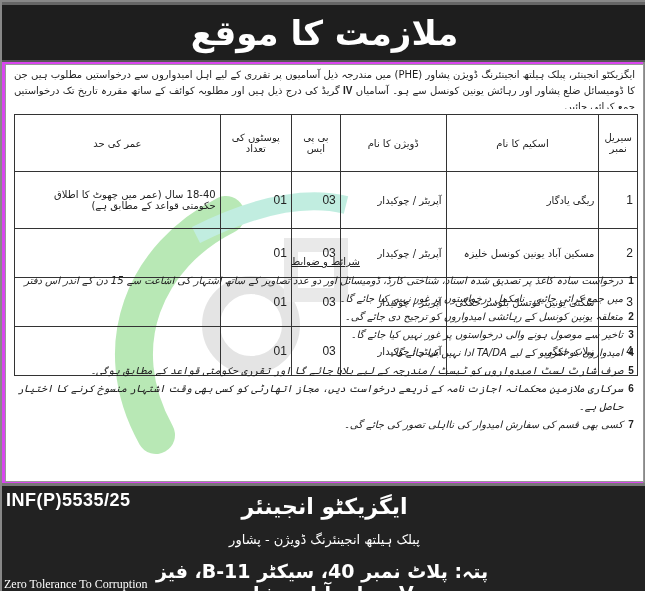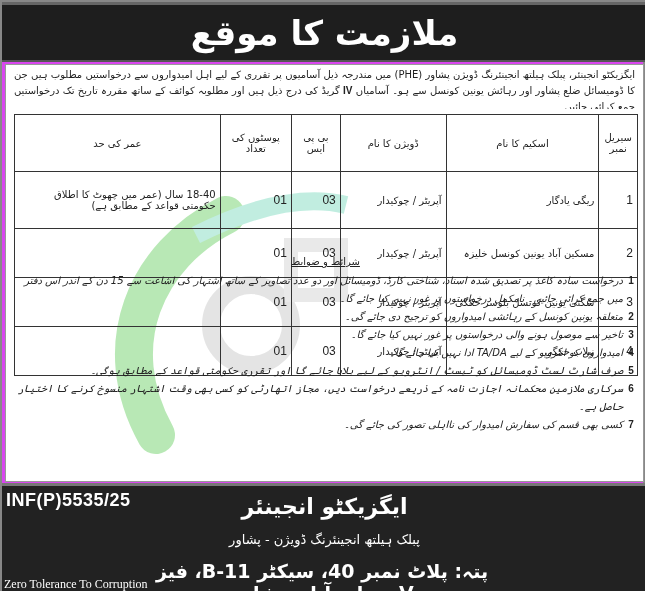--- a/index.html
+++ b/index.html
@@ -116,21 +116,21 @@
       <li>
           <span class="tnum">3</span>
           <span class="ttext">تاخیر سے موصول ہونے والی درخواستوں پر غور نہیں کیا جائے گا۔</span>
         </li>
       <li>
           <span class="tnum">4</span>
           <span class="ttext">امیدواروں کو انٹرویو کے لیے TA/DA ادا نہیں کیا جائے گا۔</span>
         </li>
       <li>
           <span class="tnum">5</span>
-          <span class="ttext">صرف شارٹ لسٹ ڈومیسائل کو ٹیسٹ / انٹرویو کے لیے بلایا جائے گا اور تقرری حکومتی قواعد کے مطابق ہوگی۔</span>
+          <span class="ttext">صرف شارٹ لسٹ امیدواروں کو ٹیسٹ / مندرجہ کے لیے بلایا جائے گا اور تقرری حکومتی قواعد کے مطابق ہوگی۔</span>
         </li>
       <li>
           <span class="tnum">6</span>
           <span class="ttext">سرکاری ملازمین محکمانہ اجازت نامہ کے ذریعے درخواست دیں، مجاز اتھارٹی کو کسی بھی وقت اشتہار منسوخ کرنے کا اختیار حاصل ہے۔</span>
         </li>
       <li>
           <span class="tnum">7</span>
           <span class="ttext">کسی بھی قسم کی سفارش امیدوار کی نااہلی تصور کی جائے گی۔</span>
         </li>
     </ol>

